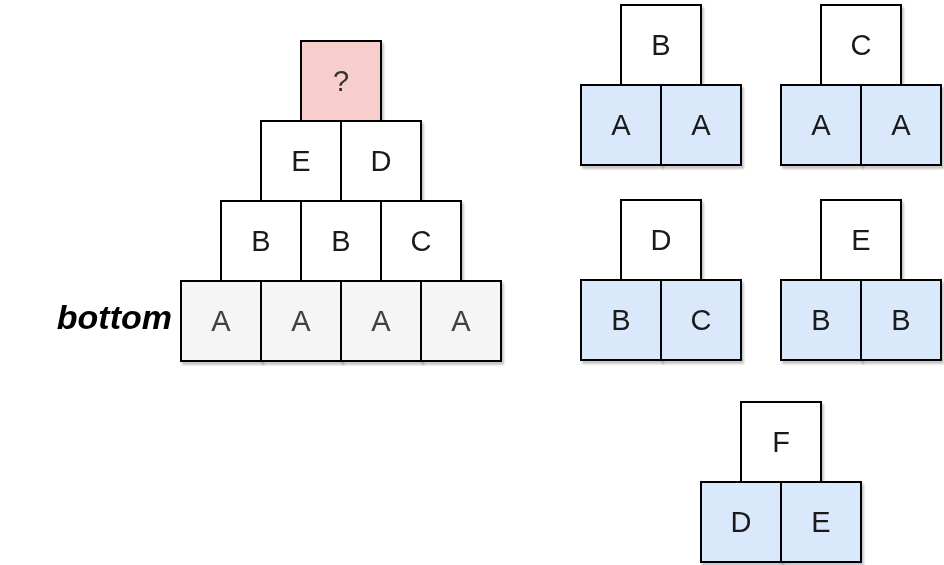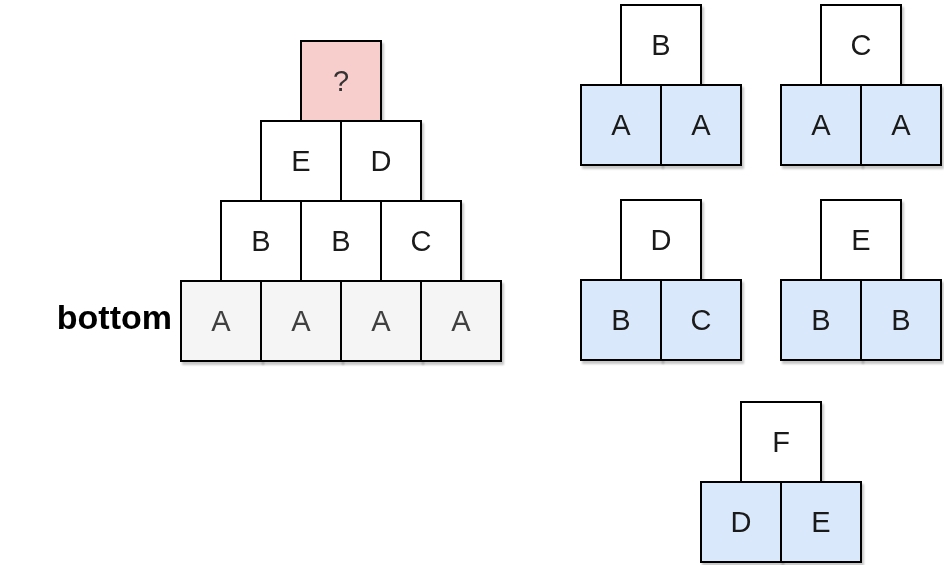--- a/index.html
+++ b/index.html
@@ -43,20 +43,21 @@
   .bottom-label {
     position: absolute;
     left: 30px;
     top: 297px;
     width: 142px;
     text-align: right;
     font-size: 34px;
     font-weight: bold;
     color: #000000;
     line-height: 40px;
+    font-style: italic;
   }
 </style>
 </head>
 <body>
 
 <div id="canvas">
 
   <div>
     <div class="block pink" style="left:300px; top:40px;">?</div>
 

